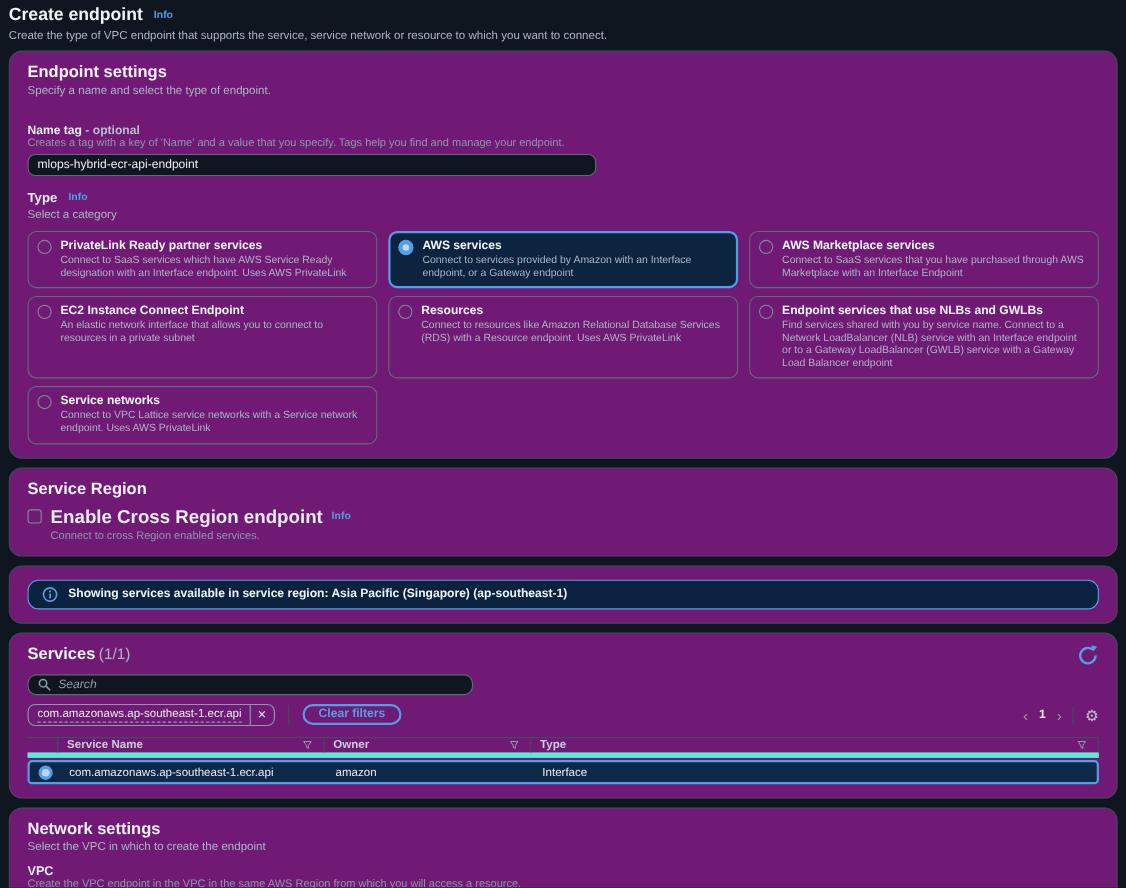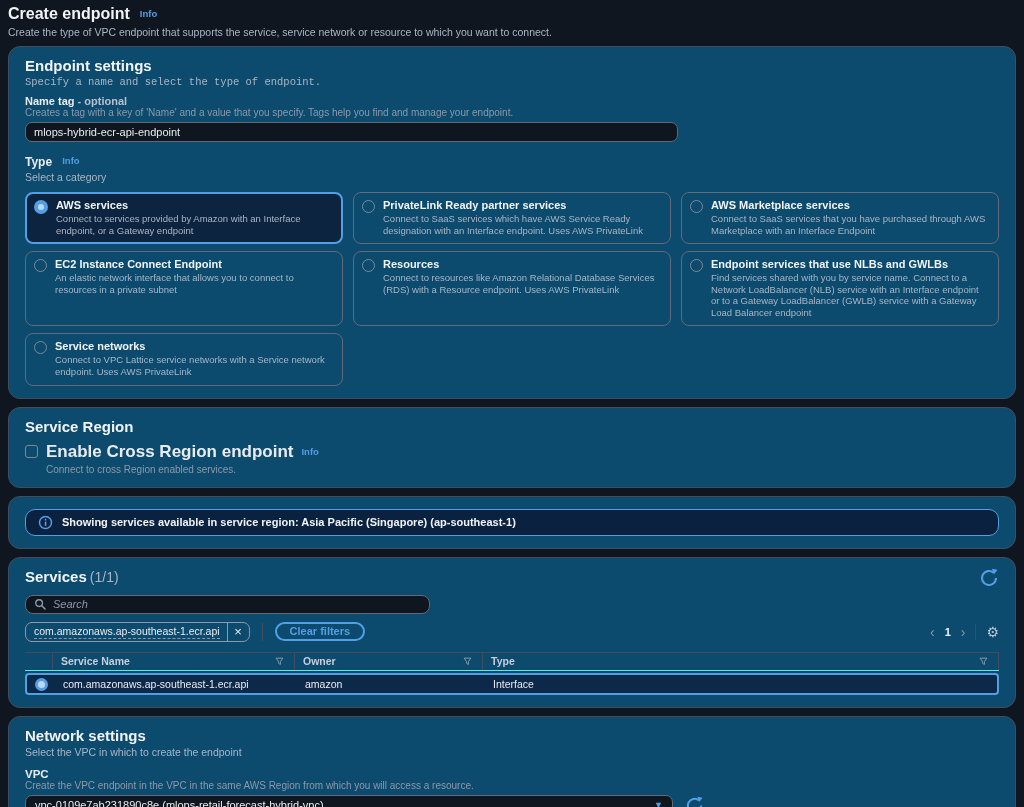--- a/index.html
+++ b/index.html
@@ -7,37 +7,37 @@
   body {
     background:#10161f;
     font-family:"Liberation Sans", sans-serif;
     color:#d5dbe3;
     font-size:11px;
   }
   .page { padding:5px 8px 0 8px; }
 
   
   .card {
-    background:#0c4a6e;
+    background:#701a75;
     border:1px solid #414d5c;
     border-radius:12px;
     padding:10px 16px 12px 16px;
     margin-bottom:8px;
   }
   h1 { font-size:16px; font-weight:bold; color:#f1f4f6; display:inline; }
   h2 { font-size:15px; font-weight:bold; color:#f1f4f6; }
   .sub { font-size:10.5px; color:#a9b6c4; margin-top:2px; }
   .info-link { color:#539fe5; font-size:9.5px; font-weight:bold; vertical-align:2px; margin-left:7px; cursor:pointer; }
   .hint { font-size:10px; color:#8d99a8; }
   .field-label { font-size:11px; font-weight:bold; color:#e9ecef; }
   .optional { color:#b6c0cc;text-align:right; }
 
   
   .text-input {
-    display:block; width:653px; height:20px;
+    display:block; width:517px; height:20px;
     background:#10161f; border:1px solid #5f6b7a; border-radius:7px;
     color:#e9ecef; font-size:11px; font-family:inherit; padding:0 8px; margin-top:4px;
   }
   .search-box {
     display:flex; align-items:center; gap:6px;
     width:405px; height:19px; margin-top:7px;
     border:1px solid #5f6b7a; border-radius:8px; background:#10161f; padding:0 8px;
   }
   .search-box input {
     background:transparent; border:none; outline:none; flex:1;
@@ -102,21 +102,21 @@
     cursor:pointer; font-family:inherit;
   }
   .pager { margin-left:auto; display:flex; align-items:center; gap:10px; color:#a9b6c4; }
   .pg-arrow { font-size:14px; color:#8d99a8; cursor:pointer; line-height:1; }
   .pg-num { font-size:11px; font-weight:bold; color:#f1f4f6; cursor:pointer; }
   .pg-div { width:1px; height:16px; background:#414d5c; }
   .gear { font-size:14px; color:#bac5d1; cursor:pointer; line-height:1; }
 
   .tbl { margin-top:10px; }
   .tbl-header, .tbl-row { display:grid; grid-template-columns:28px 242px 188px 1fr; align-items:center; }
-  .tbl-header { border-top:1px solid #414d5c; border-bottom:1px solid #5eead4; height:19px; }
+  .tbl-header { border-top:1px solid #414d5c; border-bottom:5px solid #5eead4; height:19px; }
   .th { display:flex; align-items:center; font-size:10.5px; font-weight:bold; color:#c6cedb; padding:0 8px; height:100%; border-right:1px solid #414d5c; }
   .th .spacer { flex:1; }
   .tbl-row.selected {
     border:2px solid #539fe5; border-radius:4px; background:#0d2949;
     height:22px; margin-top:2px;
   }
   .td { font-size:10.5px; color:#e9ecef; padding:0 8px; }
   .td-radio { display:flex; justify-content:center; }
   .tbl-row .radio.on { width:13px; height:13px; border-width:3.5px; }
 
@@ -136,48 +136,48 @@
 <div class="page">
 
   <div>
     <h1>Create endpoint</h1>
     <span class="info-link">Info</span>
     <div class="sub" style="margin-top:3px;">Create the type of VPC endpoint that supports the service, service network or resource to which you want to connect.</div>
   </div>
 
   <div class="card" style="margin-top:8px;">
     <h2>Endpoint settings</h2>
-    <div class="sub" style="margin-bottom:7px;font-family:Liberation Mono, monospace;">Specify a name and select the type of endpoint.</div>
+    <div class="sub" style="margin-bottom:25px;">Specify a name and select the type of endpoint.</div>
 
     <div class="field-label">
       <span>Name tag</span>
       <span class="optional">- optional</span>
     </div>
     <div class="hint">Creates a tag with a key of 'Name' and a value that you specify. Tags help you find and manage your endpoint.</div>
     <input class="text-input" type="text" value="mlops-hybrid-ecr-api-endpoint" style="">
 
     <div style="margin-top:13px;">
       <span class="field-label" style="font-size:12px;">Type</span>
       <span class="info-link">Info</span>
       <div class="sub">Select a category</div>
     </div>
 
     <div class="type-grid">
+      <div class="opt-card">
+        <span class="radio"></span>
+        <div>
+          <div class="opt-title">PrivateLink Ready partner services</div>
+          <div class="opt-desc">Connect to SaaS services which have AWS Service Ready designation with an Interface endpoint. Uses AWS PrivateLink</div>
+        </div>
+      </div>
       <div class="opt-card selected">
         <span class="radio on"></span>
         <div>
           <div class="opt-title">AWS services</div>
           <div class="opt-desc">Connect to services provided by Amazon with an Interface endpoint, or a Gateway endpoint</div>
-        </div>
-      </div>
-      <div class="opt-card">
-        <span class="radio"></span>
-        <div>
-          <div class="opt-title">PrivateLink Ready partner services</div>
-          <div class="opt-desc">Connect to SaaS services which have AWS Service Ready designation with an Interface endpoint. Uses AWS PrivateLink</div>
         </div>
       </div>
       <div class="opt-card">
         <span class="radio"></span>
         <div>
           <div class="opt-title">AWS Marketplace services</div>
           <div class="opt-desc">Connect to SaaS services that you have purchased through AWS Marketplace with an Interface Endpoint</div>
         </div>
       </div>
       <div class="opt-card">

